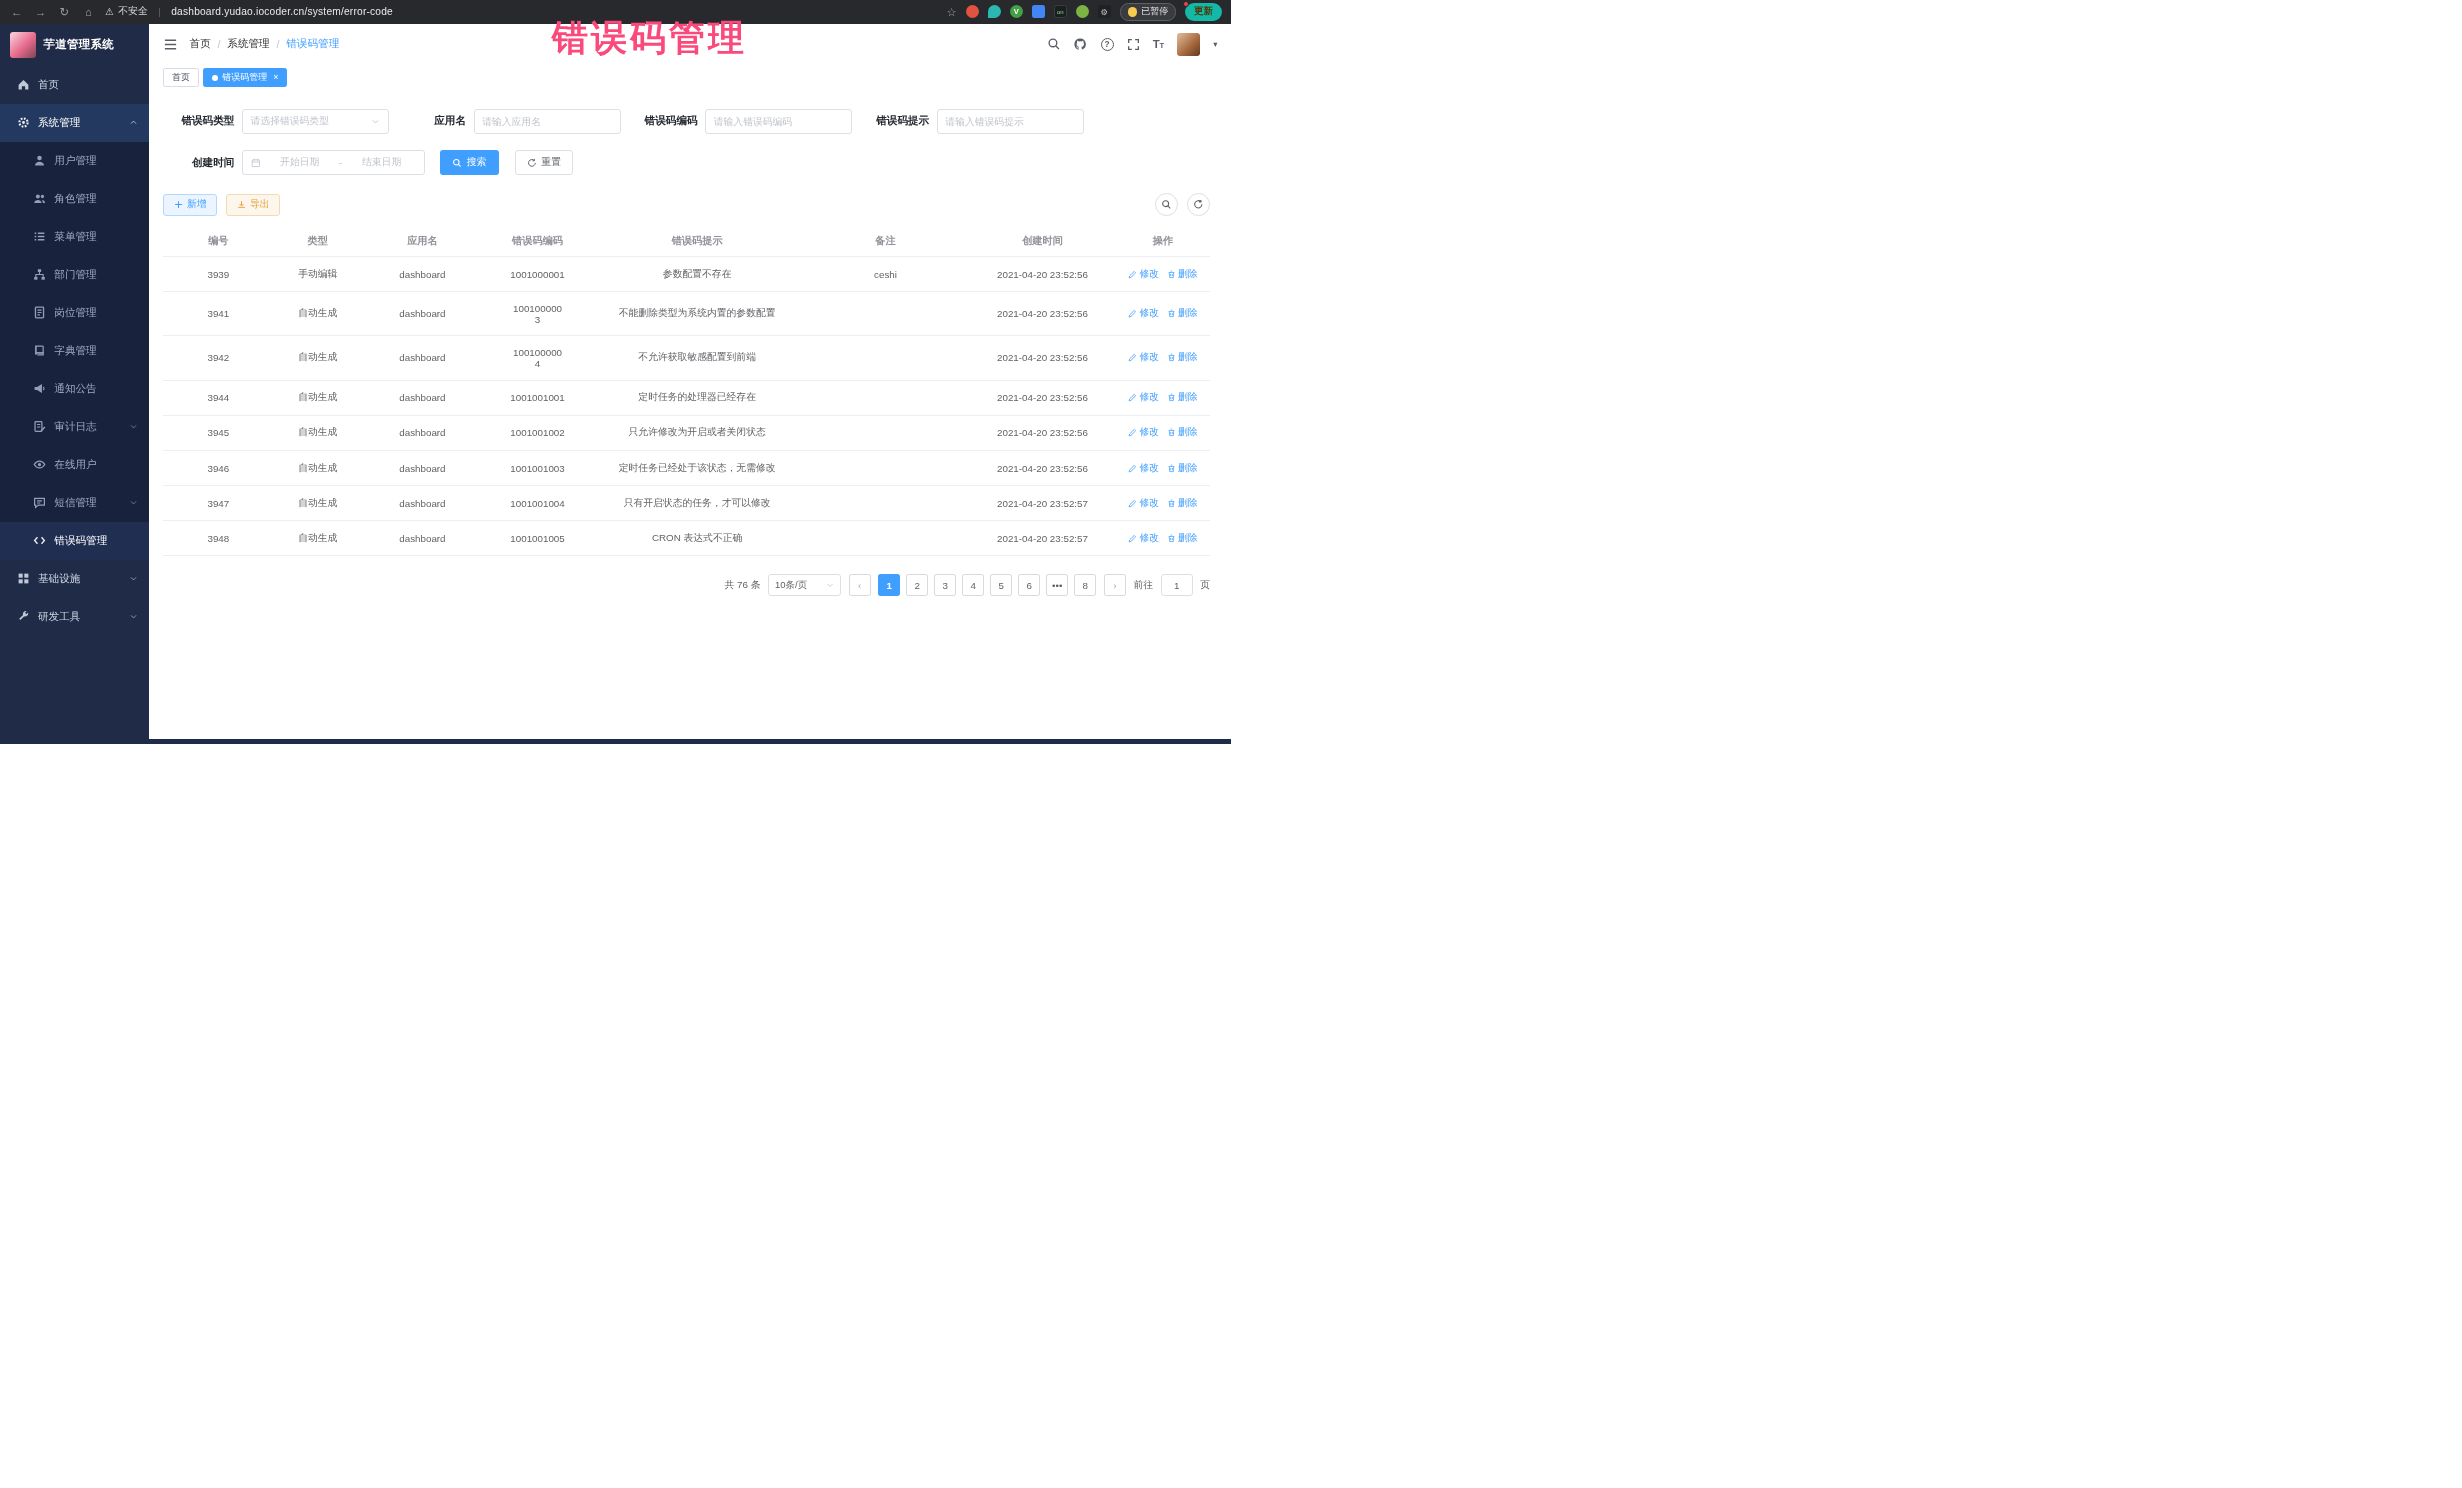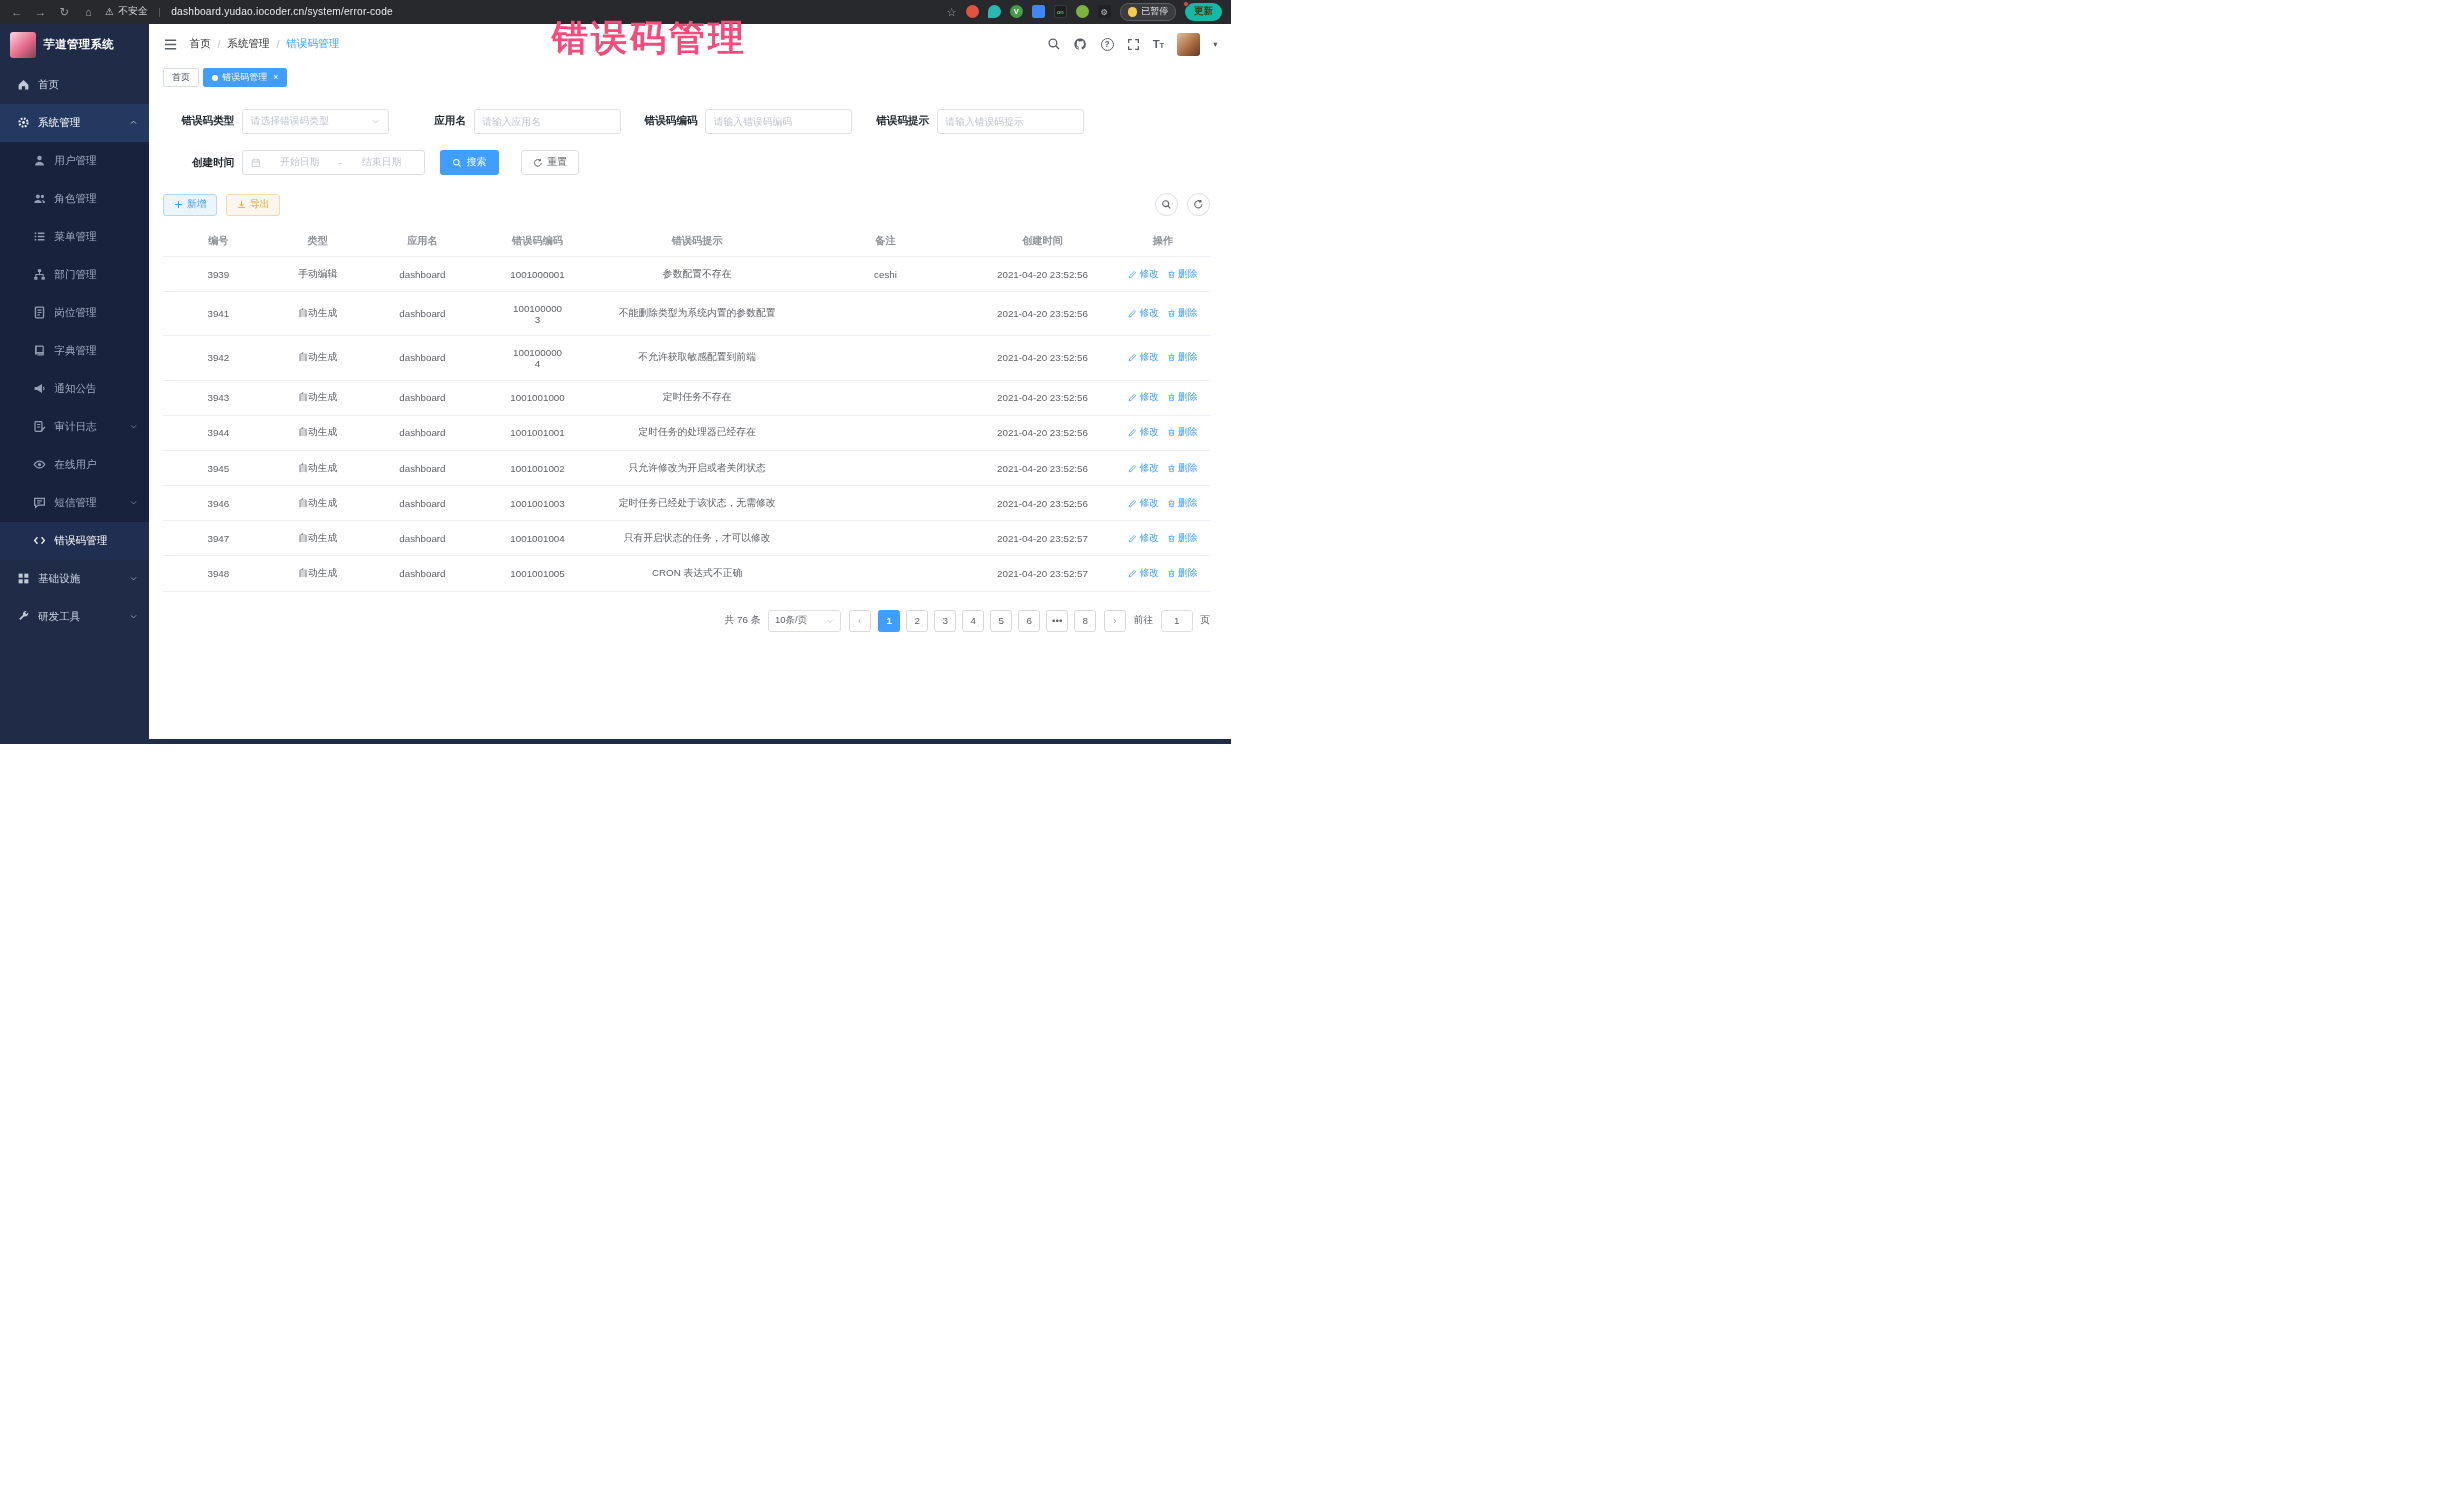--- a/index.html
+++ b/index.html
@@ -94,21 +94,21 @@
   .fcontrol .ph { color:#c0c4cc; flex:1; }
   .fcontrol input { border:none; outline:none; width:100%; font-size:9.8px; color:#606266;
     font-family:inherit; background:transparent; }
   .fcontrol input::placeholder { color:#c0c4cc; }
   .sel-caret { color:#c0c4cc; }
   .daterange { width:183px; gap:4.5px; color:#c0c4cc; }
   .daterange .dph { flex:1; text-align:center; }
   .btn { height:25px; border-radius:3px; display:flex; align-items:center; gap:4.5px;
     font-size:9.8px; padding:0 11.4px; cursor:pointer; border:0.8px solid transparent; }
   .btn-search { background:#409eff; color:#fff; margin-left:9px; }
-  .btn-reset { background:#fff; color:#606266; border-color:#dcdfe6; margin-left:22px; }
+  .btn-reset { background:#fff; color:#606266; border-color:#dcdfe6; margin-left:16px; }
 
   .toolbar { display:flex; align-items:center; margin:18px 0 10.6px; }
   .btn-sm { height:22px; padding:0 9.8px; font-size:9.8px; border-radius:3px;
     display:flex; align-items:center; gap:3.8px; cursor:pointer; }
   .btn-add { background:#ecf5ff; border:0.8px solid #b3d8ff; color:#409eff; }
   .btn-export { background:#fdf6ec; border:0.8px solid #f5dab1; color:#e6a23c; margin-left:9px; }
   .toolbar-right { margin-left:auto; display:flex; gap:9px; }
   .circle-btn { width:23px; height:23px; border-radius:50%; border:0.8px solid #dcdfe6;
     background:#fff; color:#606266; display:flex; align-items:center; justify-content:center; cursor:pointer; }
 
@@ -541,40 +541,20 @@
                   </svg>
                   <span>修改</span>
                 </a><a class="op-link">
                   <svg width="9" height="9" viewBox="0 0 16 16">
                     <path d="M3 4.5h10M6.5 2h3M4 4.5l.8 9h6.4l.8-9M6.5 7v4M9.5 7v4" fill="none" stroke="currentColor" stroke-width="1.3"></path>
                   </svg>
                   <span>删除</span>
                 </a></td>
             </tr>
             <tr>
-              <td>3943</td>
-              <td>自动生成</td>
-              <td>dashboard</td>
-              <td class="code">1001001000</td>
-              <td>定时任务不存在</td>
-              <td></td>
-              <td>2021-04-20 23:52:56</td>
-              <td><a class="op-link">
-                  <svg width="9" height="9" viewBox="0 0 16 16">
-                    <path d="M2 14l.8-3.3L11 2.5l2.5 2.5-8.2 8.2L2 14z" fill="none" stroke="currentColor" stroke-width="1.4"></path>
-                  </svg>
-                  <span>修改</span>
-                </a><a class="op-link">
-                  <svg width="9" height="9" viewBox="0 0 16 16">
-                    <path d="M3 4.5h10M6.5 2h3M4 4.5l.8 9h6.4l.8-9M6.5 7v4M9.5 7v4" fill="none" stroke="currentColor" stroke-width="1.3"></path>
-                  </svg>
-                  <span>删除</span>
-                </a></td>
-            </tr>
-            <tr>
               <td>3944</td>
               <td>自动生成</td>
               <td>dashboard</td>
               <td class="code">1001001001</td>
               <td>定时任务的处理器已经存在</td>
               <td></td>
               <td>2021-04-20 23:52:56</td>
               <td><a class="op-link">
                   <svg width="9" height="9" viewBox="0 0 16 16">
                     <path d="M2 14l.8-3.3L11 2.5l2.5 2.5-8.2 8.2L2 14z" fill="none" stroke="currentColor" stroke-width="1.4"></path>

